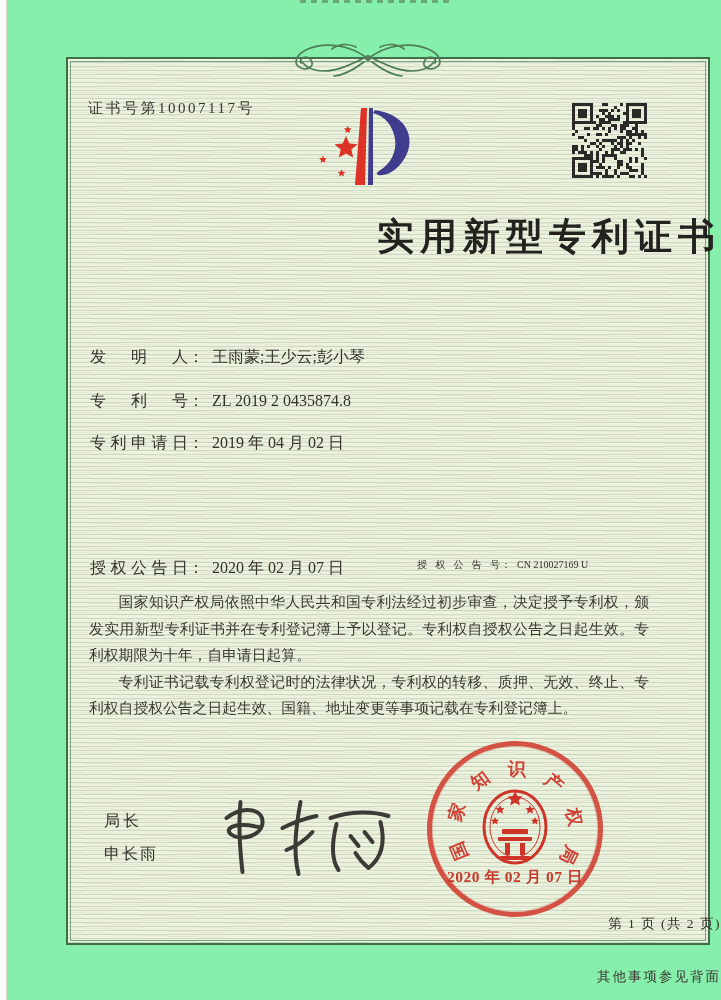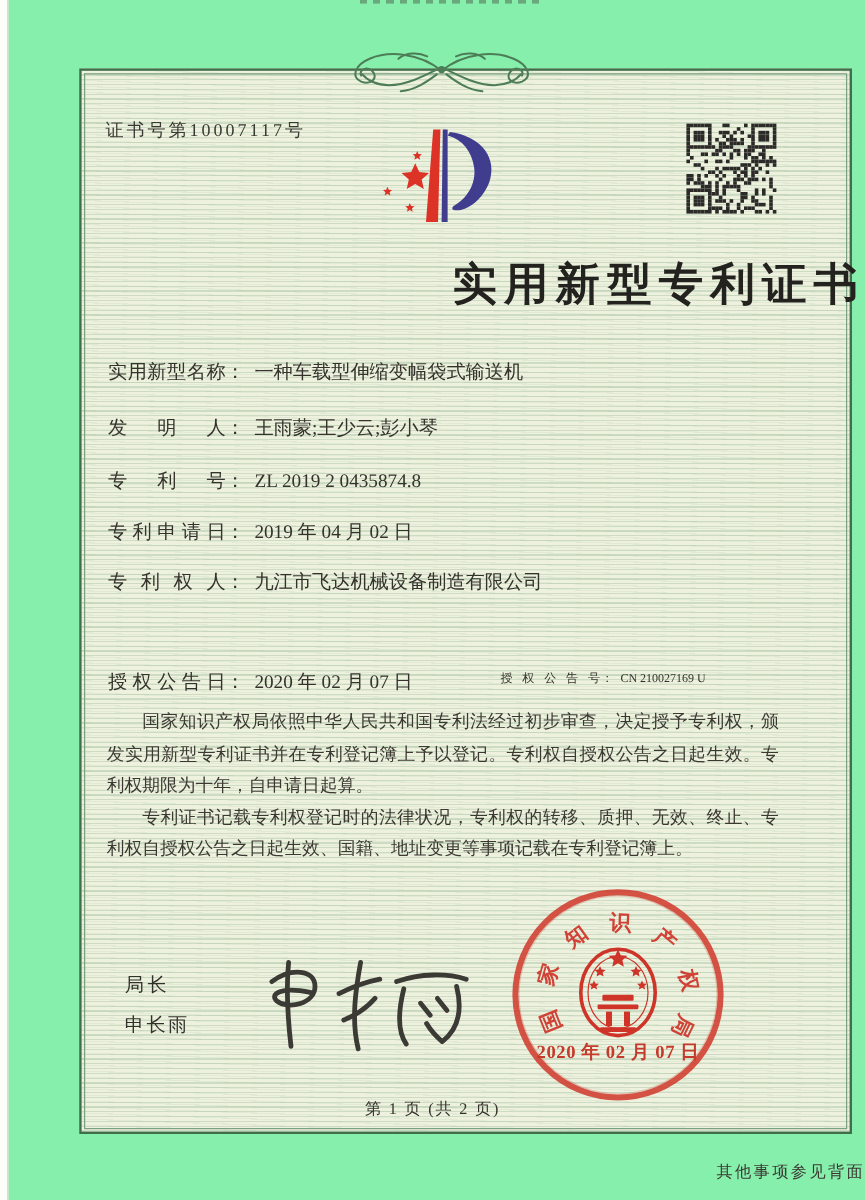--- a/index.html
+++ b/index.html
@@ -50,21 +50,21 @@
   .signature-svg{position:absolute;left:210px;top:788px;width:195px;height:95px;}
 
   .seal{position:absolute;left:427px;top:741px;width:176px;height:176px;}
   .seal-ring{position:absolute;inset:0;border-radius:50%;border:5px solid rgba(208,55,42,.85);
     box-shadow:inset 0 0 0 1px rgba(208,55,42,.25);}
   .seal-char{position:absolute;font-size:18px;font-weight:700;color:#cf3429;opacity:.92;}
   .seal-emblem{position:absolute;left:46px;top:36px;width:84px;height:96px;}
   .seal-date{position:absolute;left:427px;top:867px;width:176px;text-align:center;
     font-size:15.5px;font-weight:700;color:#c43a2b;letter-spacing:.5px;}
 
-  .page-number{position:absolute;left:0;top:915px;width:721px;text-align:center;font-size:13.5px;
+  .page-number{position:absolute;left:0;top:915px;width:721px;text-align:right;font-size:13.5px;
     letter-spacing:1.5px;color:#34322b;}
   .back-note{position:absolute;left:0;top:956px;width:721px;text-align:right;font-size:13.5px;
     letter-spacing:2px;color:#3b3831;margin-top:12px;}
 </style>
 </head>
 <body>
 
 <div id="page">
 
   <div class="photo-edge-left"></div>
@@ -733,34 +733,28 @@
       <i class="on"></i>
       <i class="on"></i>
       <i></i>
       <i class="on"></i>
       <i></i>
       <i class="on"></i>
     </div>
 
   <div class="doc-title">实用新型专利证书</div>
 
-  <div class="row" style="top:300px">
-    <span class="lab">实用新型名称</span><span class="colon">：</span><span class="val">一种车载型伸缩变幅袋式输送机</span>
-  </div>
   <div class="row" style="top:347px">
     <span class="lab">发明人</span><span class="colon">：</span><span class="val">王雨蒙;王少云;彭小琴</span>
   </div>
   <div class="row" style="top:391px">
     <span class="lab">专利号</span><span class="colon">：</span><span class="val">ZL 2019 2 0435874.8</span>
   </div>
   <div class="row" style="top:433px">
     <span class="lab">专利申请日</span><span class="colon">：</span><span class="val">2019 年 04 月 02 日</span>
-  </div>
-  <div class="row" style="top:475px">
-    <span class="lab">专利权人</span><span class="colon">：</span><span class="val">九江市飞达机械设备制造有限公司</span>
   </div>
   <div class="row" style="top:558px">
     <span class="lab">授权公告日</span><span class="colon">：</span><span class="val">2020 年 02 月 07 日</span>
   </div>
   <div class="row2" style="top:558px">
     <span class="lab">授权公告号</span><span class="colon">：</span><span class="val">CN 210027169 U</span>
   </div>
 
   <div class="paragraphs">
     <p>国家知识产权局依照中华人民共和国专利法经过初步审查，决定授予专利权，颁发实用新型专利证书并在专利登记簿上予以登记。专利权自授权公告之日起生效。专利权期限为十年，自申请日起算。</p>

